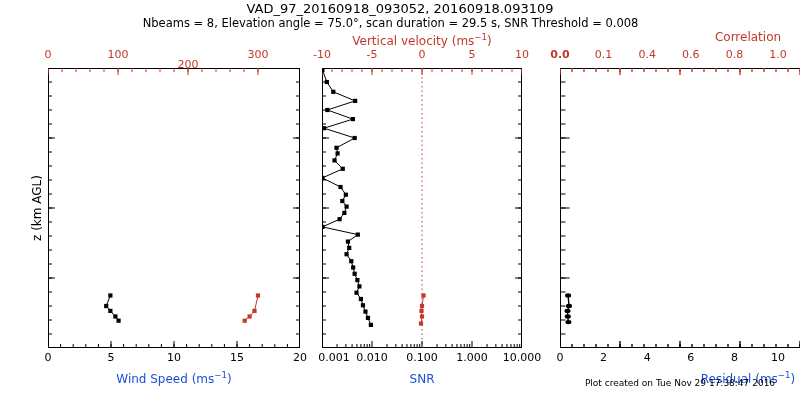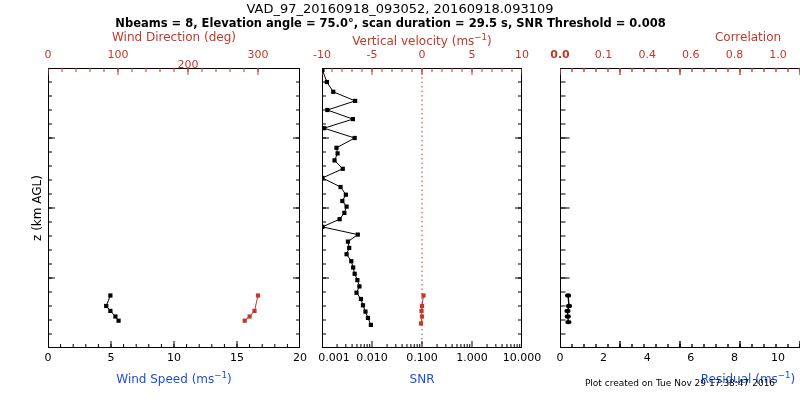--- a/index.html
+++ b/index.html
@@ -9,21 +9,21 @@
     color:#000000;
   }
   .root{position:absolute;left:0;top:0;width:800px;height:400px;}
 
   .title{
     position:absolute;left:0;top:2px;width:800px;text-align:center;
     font-size:13px;line-height:13px;color:#000;white-space:nowrap;
   }
   .subtitle{
     position:absolute;left:0;top:16px;width:781px;text-align:center;
-    font-size:11.5px;line-height:14px;color:#000;white-space:nowrap;font-weight:bold;
+    font-size:11.5px;line-height:14px;color:#000;white-space:nowrap;
   }
   .footer{
     position:absolute;left:560px;top:378px;width:240px;text-align:center;
     font-size:9px;line-height:11px;color:#000;white-space:nowrap;
   }
 
   .panel{position:absolute;top:68px;height:280px;}
   .frame{
     position:absolute;left:0;top:0;width:100%;height:100%;
     border:1px solid #000;box-sizing:border-box;background:#fff;
@@ -56,21 +56,20 @@
 </head>
 <body>
 
 <div class="root">
 
   <div class="title">VAD_97_20160918_093052, 20160918.093109</div>
   <div class="subtitle">Nbeams = 8, Elevation angle = 75.0°, scan duration = 29.5 s, SNR Threshold = 0.008</div>
 
   <div class="panel" id="p1" style="left:48px;width:252px;">
     <div class="frame"></div>
-    <div class="axtitle top red">Wind Direction (deg)</div>
     <div class="axtitle bot blk">Wind Speed (ms<sup>−1</sup>)</div>
     <div class="ytitle">z (km AGL)</div>
     <svg class="plotsvg" id="svg1" viewBox="0 0 252 280" preserveAspectRatio="none">
         <line x1="0" y1="0" x2="0" y2="7" stroke="#c0392b" stroke-width="1"></line>
         <line x1="70" y1="0" x2="70" y2="7" stroke="#c0392b" stroke-width="1"></line>
         <line x1="140" y1="0" x2="140" y2="7" stroke="#c0392b" stroke-width="1"></line>
         <line x1="210" y1="0" x2="210" y2="7" stroke="#c0392b" stroke-width="1"></line>
         <line x1="0" y1="0" x2="0" y2="4" stroke="#c0392b" stroke-width="1"></line>
         <line x1="14" y1="0" x2="14" y2="4" stroke="#c0392b" stroke-width="1"></line>
         <line x1="28" y1="0" x2="28" y2="4" stroke="#c0392b" stroke-width="1"></line>

